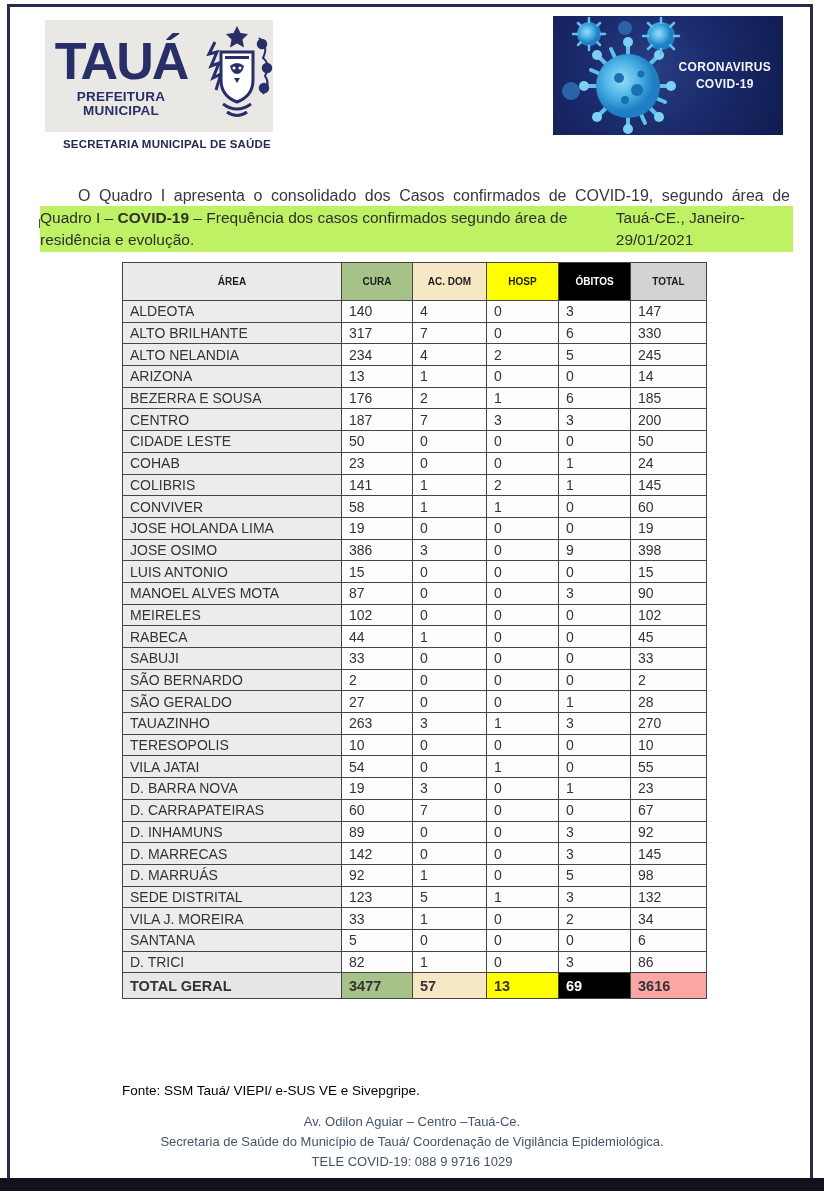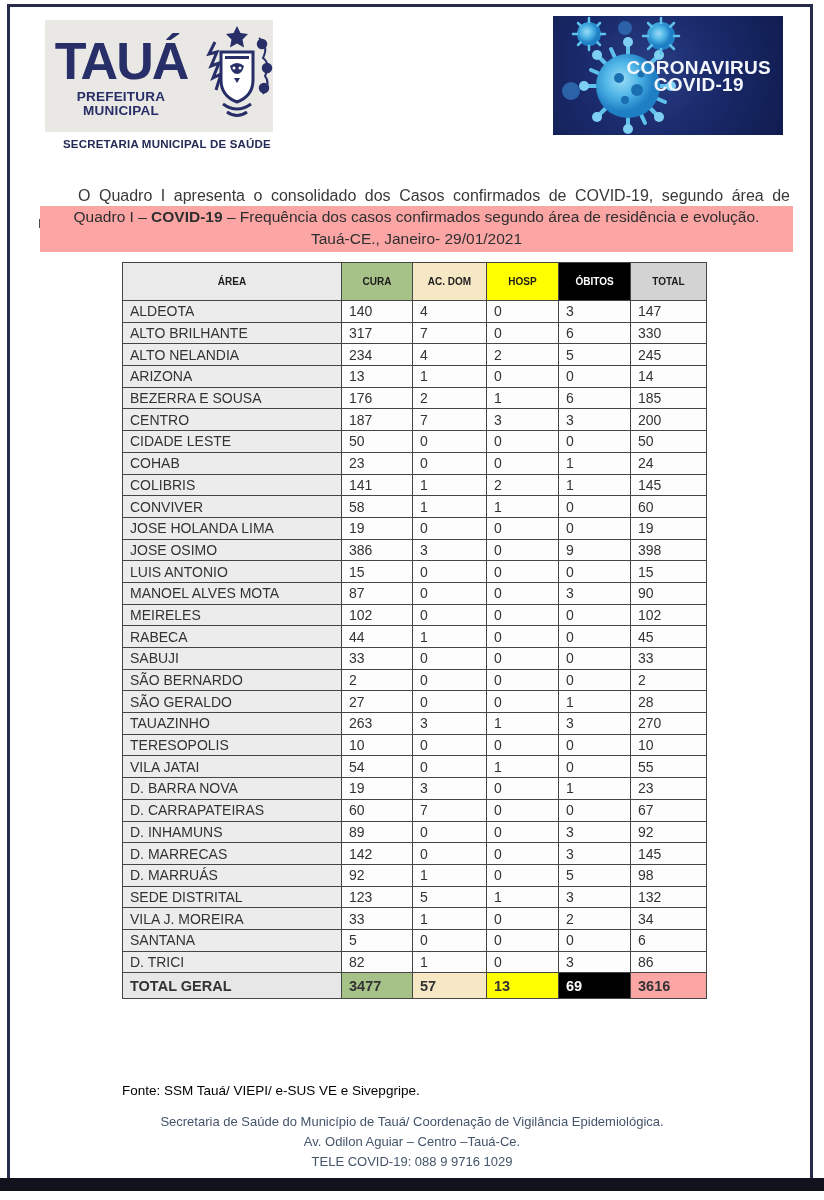--- a/index.html
+++ b/index.html
@@ -15,29 +15,29 @@
   .logo-txt{text-align:center;line-height:1;}
   .logo-title{font-size:52px;font-weight:bold;color:#272e68;letter-spacing:-2px;}
   .logo-sub{font-size:13.5px;font-weight:bold;color:#272e68;letter-spacing:0.2px;margin-top:3px;}
   .dept{position:absolute;left:63px;top:138px;font-size:11.5px;font-weight:bold;color:#232a55;letter-spacing:0.2px;}
 
   
   .covid-box{position:absolute;left:553px;top:16px;width:230px;height:119px;
              background:radial-gradient(circle at 42% 45%, #2a3f85 0%, #1a2a6b 45%, #101c4f 100%);
              display:flex;align-items:center;}
   .covid-label{position:absolute;right:12px;top:50%;transform:translateY(-50%);
-               color:#f2f5fa;font-weight:bold;font-size:19px;text-align:center;line-height:17px;letter-spacing:0.3px;}
+               color:#f2f5fa;font-weight:bold;font-size:12px;text-align:center;line-height:17px;letter-spacing:0.3px;}
 
   
   .intro{position:absolute;left:38px;top:166px;width:752px;font-size:16px;line-height:27px;color:#383838;
          text-align:justify;text-indent:40px;}
 
   
-  .quadro-banner{position:absolute;left:40px;top:206px;width:753px;height:46px;background:#fca5a5;
-                 display:flex;flex-direction:column;align-items:center;justify-content:flex-start;
+  .quadro-banner{position:absolute;left:40px;top:206px;width:753px;height:46px;background:#bef264;
+                 display:flex;flex-direction:row;align-items:center;justify-content:flex-start;
                  font-size:15.5px;color:#2f2f2f;line-height:22px;}
   .quadro-banner b{font-weight:bold;}
 
   
   .tbl-wrap{position:absolute;left:122px;top:262px;}
   table{border-collapse:collapse;table-layout:fixed;width:584px;}
   td,th{border:1px solid #454545;box-sizing:border-box;overflow:hidden;white-space:nowrap;}
   thead th{height:38px;font-size:10px;font-weight:bold;color:#1c1c1c;text-align:center;
            vertical-align:middle;line-height:17px;white-space:normal;}
   tbody td{height:21.7px;font-size:14px;color:#333;padding:0 7px;vertical-align:middle;background:#fdfdfd;}
@@ -446,17 +446,17 @@
             <td class="c-hosp">13</td>
             <td class="c-obitos">69</td>
             <td class="c-total">3616</td>
           </tr>
         </tbody>
     </table>
   </div>
 
   <div class="fonte">Fonte: SSM Tauá/ VIEPI/ e-SUS VE e Sivepgripe.</div>
   <div class="footer">
+    <div>Av. Odilon Aguiar – Centro –Tauá-Ce.</div>
     <div>Secretaria de Saúde do Município de Tauá/ Coordenação de Vigilância Epidemiológica.</div>
-    <div>Av. Odilon Aguiar – Centro –Tauá-Ce.</div>
     <div>TELE COVID-19: 088 9 9716 1029</div>
   </div>
 </div>
 
 </body></html>

